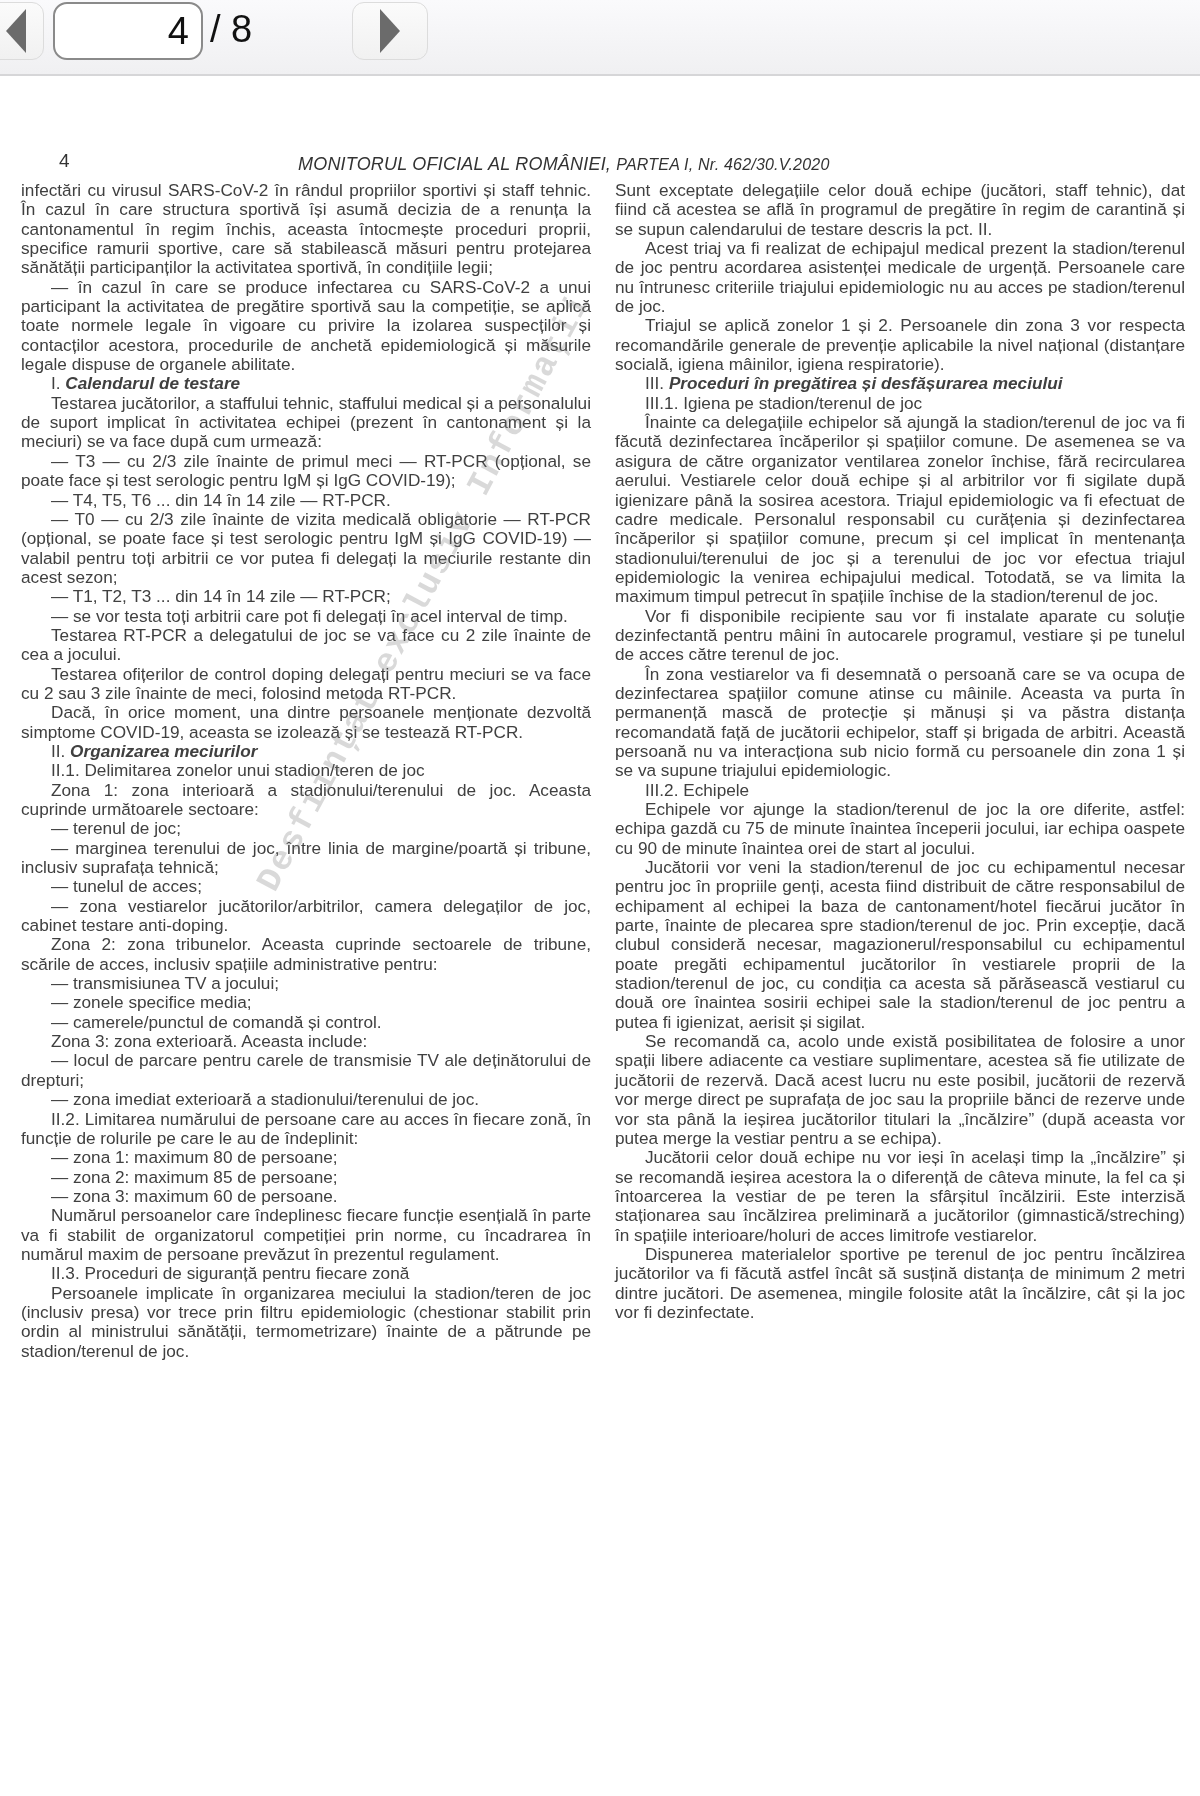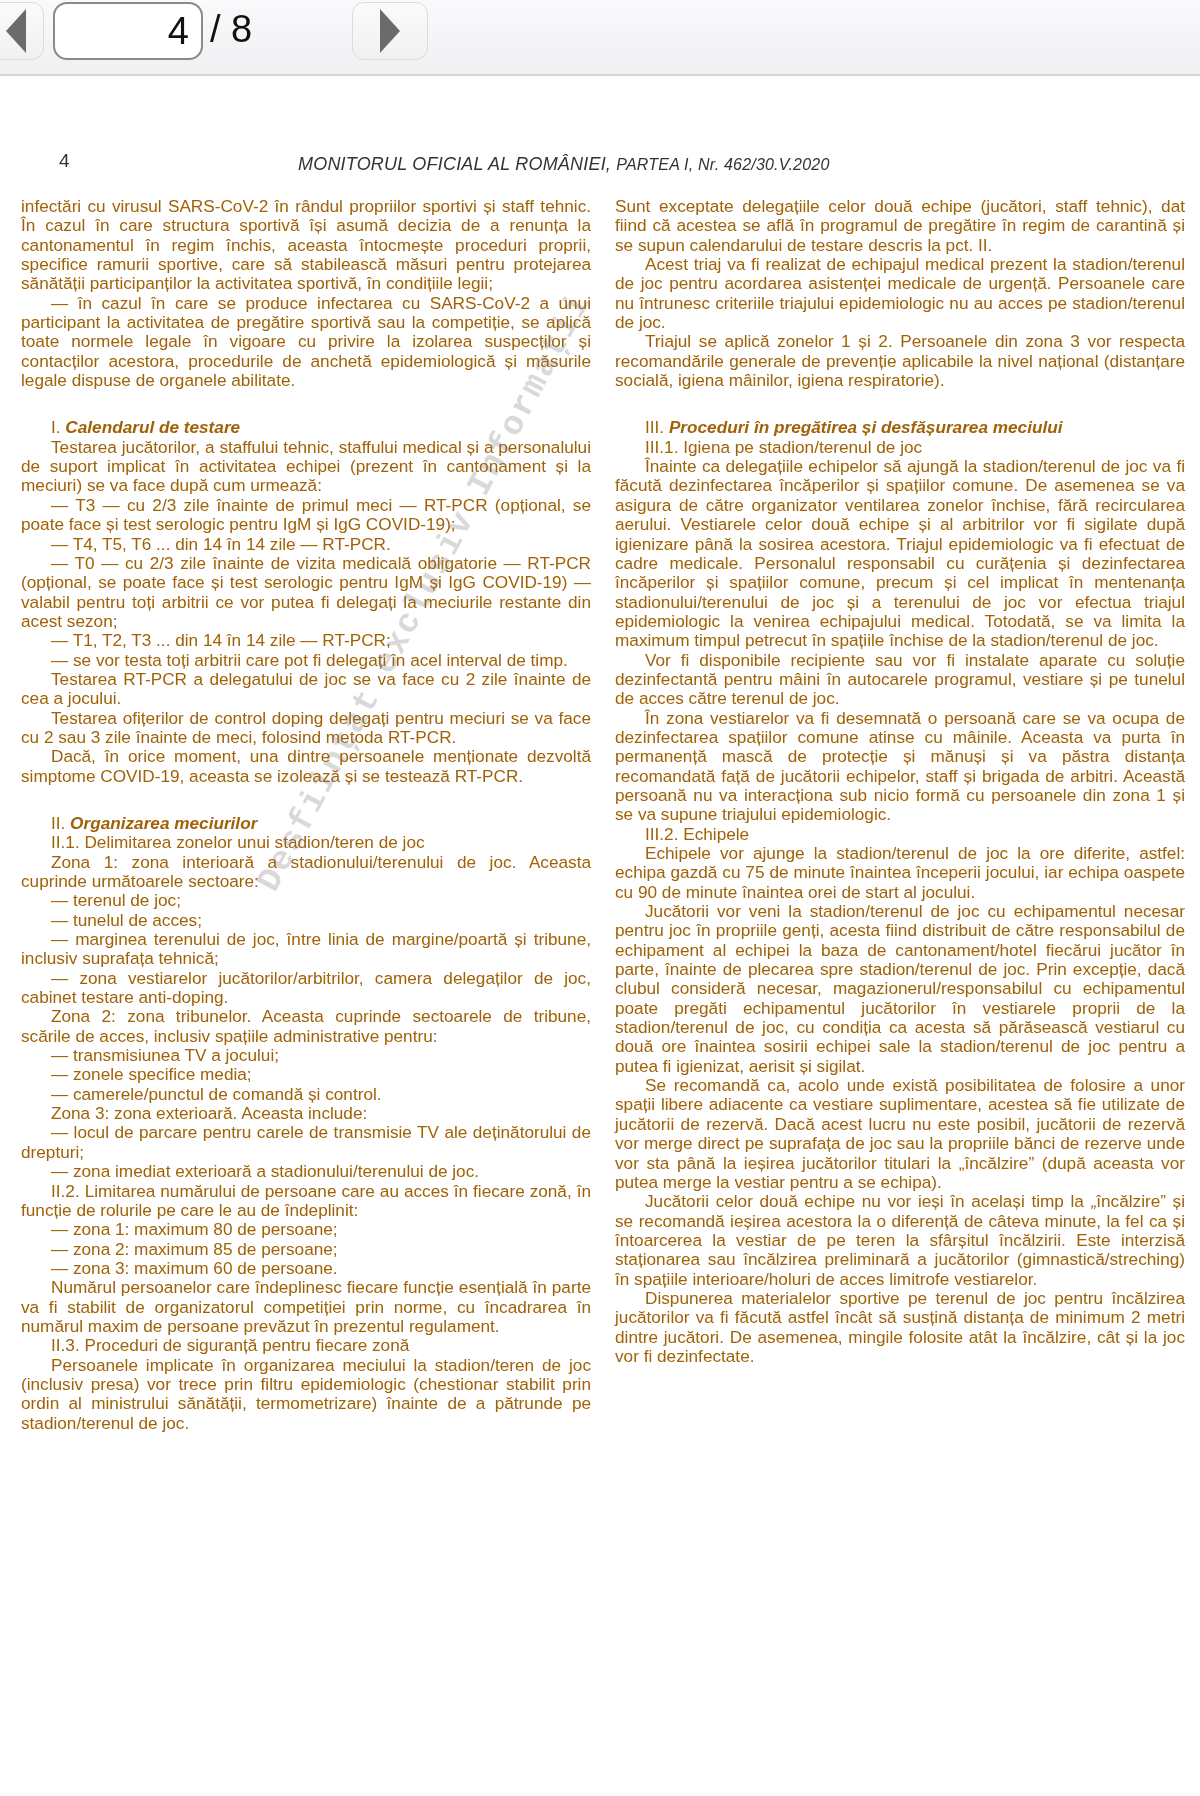--- a/index.html
+++ b/index.html
@@ -39,29 +39,29 @@
   
   .doc-header {
     position: absolute; top: 150px; left: 0; width: 1200px; height: 30px;
     font-size: 18px; color: #333;
   }
   .doc-pagenum { position: absolute; left: 59px; top: 0; font-size: 19px; }
   .doc-title { position: absolute; left: 298px; top: 4px; font-size: 18px; letter-spacing: 0.2px; font-style: italic; }
   .doc-title .small { font-size: 16px; }
 
   .col {
-    position: absolute; top: 197px;
-    font-size: 17.2px; line-height: 19.35px; color: #a16207;
+    position: absolute; top: 181px;
+    font-size: 17.2px; line-height: 19.35px; color: #404040;
     text-align: justify;
   }
   .col-left { left: 21px; width: 570px; }
   .col-right { left: 615px; width: 570px; }
   .col p { text-indent: 0; }
   .col .ind { text-indent: 30px; }
-  .col .head { text-indent: 30px; margin-top: 28px; }
+  .col .head { text-indent: 30px; }
   .col .head b { font-weight: bold; font-style: italic; }
 
   
   .watermark {
     position: absolute; left: 250px; top: 880px;
     transform: rotate(-62deg); transform-origin: left top;
     font-family: "Liberation Mono", monospace; font-weight: bold;
     font-size: 34px; color: rgba(120,120,120,0.28); white-space: nowrap;
     letter-spacing: 2px;
     pointer-events: none;
@@ -102,22 +102,22 @@
       <p class="ind">— T0 — cu 2/3 zile înainte de vizita medicală obligatorie — RT-PCR (opțional, se poate face și test serologic pentru IgM și IgG COVID-19) — valabil pentru toți arbitrii ce vor putea fi delegați la meciurile restante din acest sezon;</p>
       <p class="ind">— T1, T2, T3 ... din 14 în 14 zile — RT-PCR;</p>
       <p class="ind">— se vor testa toți arbitrii care pot fi delegați în acel interval de timp.</p>
       <p class="ind">Testarea RT-PCR a delegatului de joc se va face cu 2 zile înainte de cea a jocului.</p>
       <p class="ind">Testarea ofițerilor de control doping delegați pentru meciuri se va face cu 2 sau 3 zile înainte de meci, folosind metoda RT-PCR.</p>
       <p class="ind">Dacă, în orice moment, una dintre persoanele menționate dezvoltă simptome COVID-19, aceasta se izolează și se testează RT-PCR.</p>
       <p class="head"><span>II.</span> <b>Organizarea meciurilor</b></p>
       <p class="ind">II.1. Delimitarea zonelor unui stadion/teren de joc</p>
       <p class="ind">Zona 1: zona interioară a stadionului/terenului de joc. Aceasta cuprinde următoarele sectoare:</p>
       <p class="ind">— terenul de joc;</p>
+      <p class="ind">— marginea terenului de joc, între linia de margine/poartă și tribune, inclusiv suprafața tehnică;</p>
       <p class="ind">— tunelul de acces;</p>
-      <p class="ind">— marginea terenului de joc, între linia de margine/poartă și tribune, inclusiv suprafața tehnică;</p>
       <p class="ind">— zona vestiarelor jucătorilor/arbitrilor, camera delegaților de joc, cabinet testare anti-doping.</p>
       <p class="ind">Zona 2: zona tribunelor. Aceasta cuprinde sectoarele de tribune, scările de acces, inclusiv spațiile administrative pentru:</p>
       <p class="ind">— transmisiunea TV a jocului;</p>
       <p class="ind">— zonele specifice media;</p>
       <p class="ind">— camerele/punctul de comandă și control.</p>
       <p class="ind">Zona 3: zona exterioară. Aceasta include:</p>
       <p class="ind">— locul de parcare pentru carele de transmisie TV ale deținătorului de drepturi;</p>
       <p class="ind">— zona imediat exterioară a stadionului/terenului de joc.</p>
       <p class="ind">II.2. Limitarea numărului de persoane care au acces în fiecare zonă, în funcție de rolurile pe care le au de îndeplinit:</p>
       <p class="ind">— zona 1: maximum 80 de persoane;</p>

